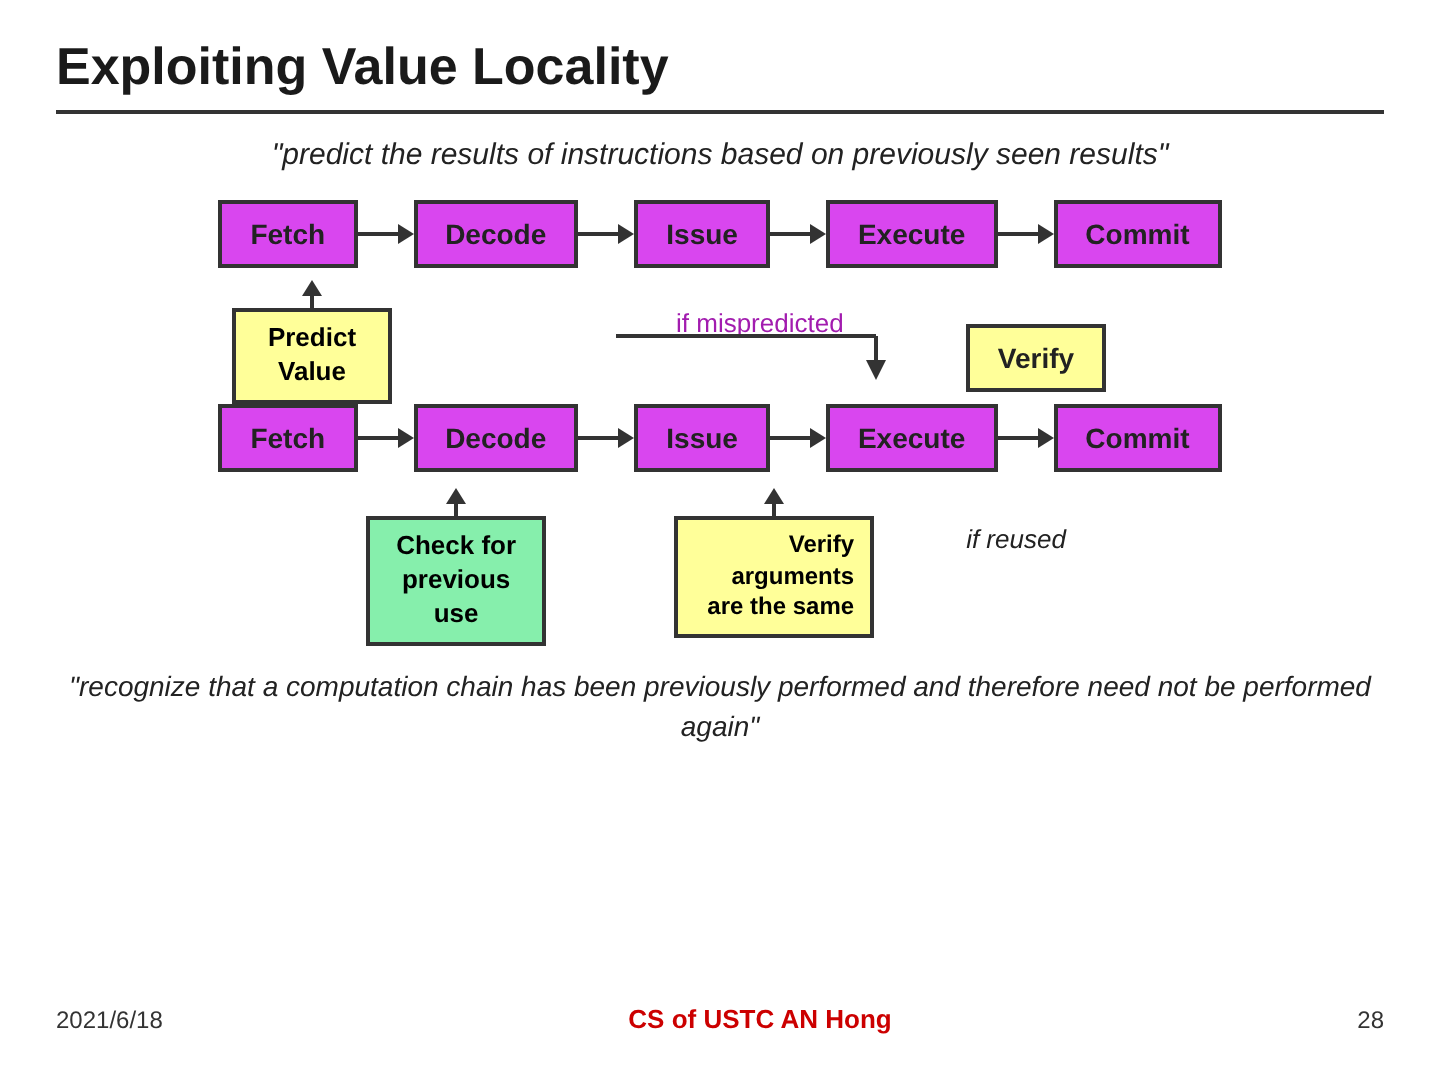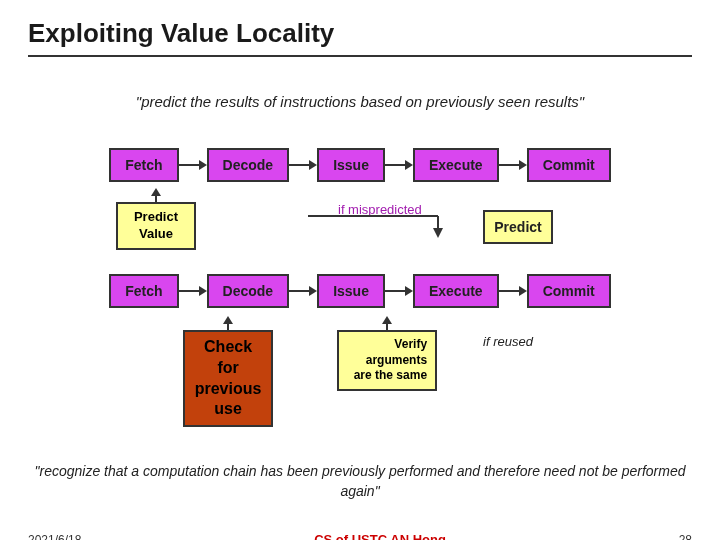--- a/index.html
+++ b/index.html
@@ -11,21 +11,20 @@
       overflow: hidden;
       position: relative;
     }
 
     .slide {
       width: 720px;
       height: 529px;
       padding: 18px 28px 12px 28px;
       display: flex;
       flex-direction: column;
-      gap: 24px;
     }
 
     .title {
       font-size: 26px;
       font-weight: bold;
       color: #1a1a1a;
       border-bottom: 2px solid #333;
       padding-bottom: 6px;
       margin-bottom: 10px;
     }
@@ -117,23 +116,23 @@
     
     .ir-section {
       display: flex;
       flex-direction: column;
       align-items: center;
       margin-bottom: 6px;
     }
 
     .check-box {
       border: 2px solid #333;
-      background: #c2410c;
+      background: #86efac;
       padding: 5px 8px;
-      font-size: 16px;
+      font-size: 13px;
       font-weight: bold;
       text-align: center;
       width: 90px;
       line-height: 1.3;
     }
 
     .verify-args-box {
       border: 2px solid #333;
       background: #ffff99;
       padding: 5px 8px;
@@ -233,21 +232,21 @@
         <div class="down-arrow">
           <div class="up-arrow-head"></div>
           <div class="down-arrow-line" style="height:6px;"></div>
         </div>
         <div class="check-box" style="width:80px; background:#ffff99; font-size:13px;">Predict Value</div>
       </div>
 
       <div style="position:absolute; left:310px; top:14px; font-size:13px; color:#a21caf;">if mispredicted</div>
 
       <div style="position:absolute; left:455px; top:22px;">
-        <div class="pipe-box" style="background:#ffff99; width:70px; padding:7px 8px;">Predict</div>
+        <div class="pipe-box" style="background:#ffff99; width:70px; padding:7px 8px;">Verify</div>
       </div>
 
       <svg style="position:absolute; left:270px; top:0px;" width="230" height="56">
 
         <line x1="10" y1="28" x2="140" y2="28" stroke="#333" stroke-width="2"></line>
         <line x1="140" y1="28" x2="140" y2="42" stroke="#333" stroke-width="2"></line>
         <polygon points="135,40 145,40 140,50" fill="#333"></polygon>
         <text x="4" y="24" font-size="12" font-style="italic" fill="#222"></text>
       </svg>
     </div>

